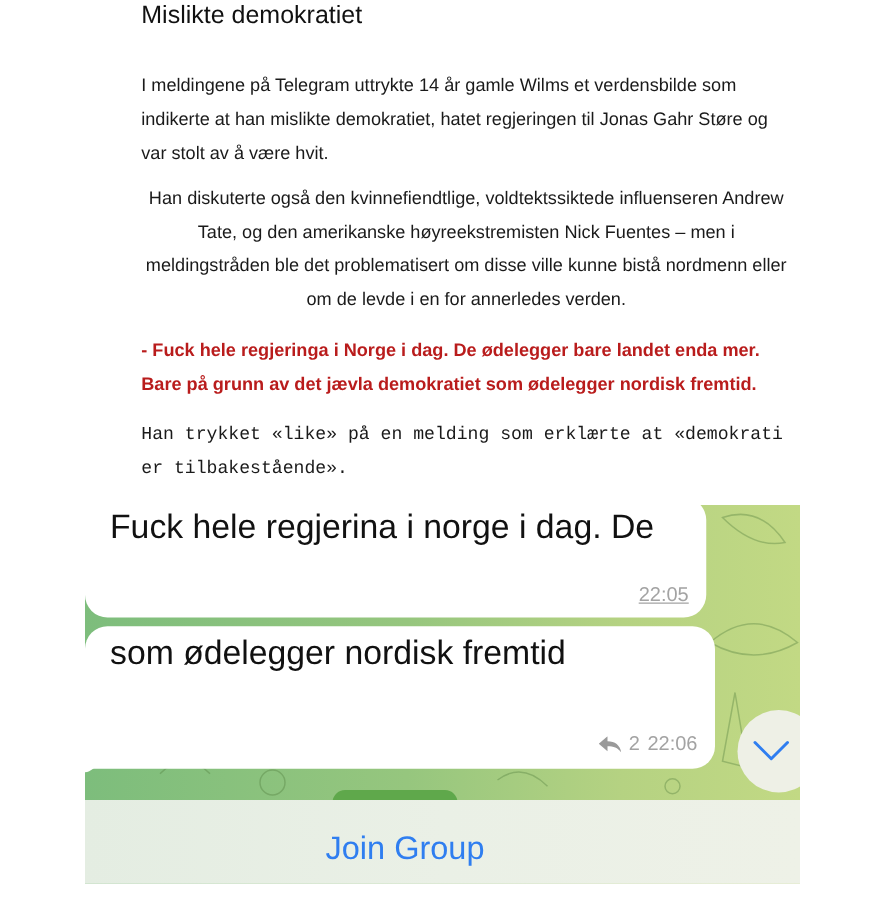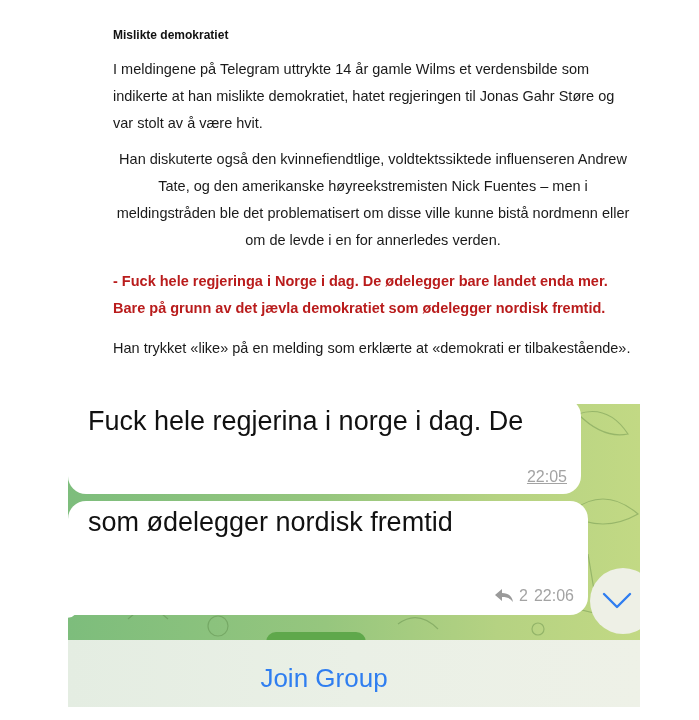--- a/index.html
+++ b/index.html
@@ -1,31 +1,31 @@
 <!DOCTYPE html>
 <html><head>
 <meta charset="utf-8">
 <style>
   html, body { margin: 0; padding: 0; background: #ffffff; }
   body { width: 699px; height: 720px; position: relative; overflow: hidden;
          font-family: "Liberation Sans", sans-serif; color: #111; }
   .article { position: absolute; left: 113px; top: 0; width: 520px; }
-  .heading { position: absolute; top: 28px; left: 0; font-size: 12px; font-weight: bold; color: #111; }
+  .heading { position: absolute; top: 1px; left: 0; font-size: 20px; font-weight: normal; color: #111; }
   .para { position: absolute; left: 0; font-size: 14.5px; line-height: 27px; color: #1a1a1a; width: 520px; }
   .p1 { top: 56px; }
   .p2 { top: 146px; text-align: center; }
   .p3 { top: 268px; font-weight: bold; color: #b91c1c; }
-  .p4 { top: 312px; }
+  .p4 { top: 312px; font-family: Liberation Mono, monospace; }
   .p4 { top: 335px; }
 
   .shot { position: absolute; left: 68px; top: 404px; width: 572px; height: 303px; overflow: hidden;
           background: linear-gradient(90deg, #7dbd7c 0%, #96c67e 45%, #b5d282 75%, #c2d984 100%); }
   .doodle { position: absolute; left: 0; top: 0; width: 572px; height: 236px; opacity: 0.35; }
   .bubble { position: absolute; background: #ffffff; border-radius: 18px; color: #111;
-            font-size: 27px; line-height: 35px; padding: 0 16px 0 20px; }
+            font-size: 27px; line-height: 35px; padding: 0 0 0 20px; }
   .b1 { left: 0; top: -6px; width: 477px; height: 96px; border-top-left-radius: 0; }
   .b1 .txt { position: absolute; left: 20px; top: 6px; }
   .b1 .time { position: absolute; right: 14px; bottom: 8px; font-size: 16px; color: #a3a3a3; line-height: 18px; text-decoration: underline; }
   .b2 { left: 0; top: 97px; width: 484px; height: 114px; border-bottom-left-radius: 4px; }
   .b2 .txt { position: absolute; left: 20px; top: 4px; }
   .b2 .meta { position: absolute; right: 14px; bottom: 10px; font-size: 16px; color: #a3a3a3; line-height: 18px; display: flex; align-items: center; gap: 6px; }
   .b2 .meta svg { width: 18px; height: 14px; }
   .tail { position: absolute; left: -6px; top: 200px; width: 18px; height: 14px; background: #fff; border-bottom-right-radius: 14px; }
   .scroll-btn { position: absolute; left: 522px; top: 164px; width: 66px; height: 66px; border-radius: 50%;
                 background: #eef0e6; display: flex; align-items: center; justify-content: center; }

